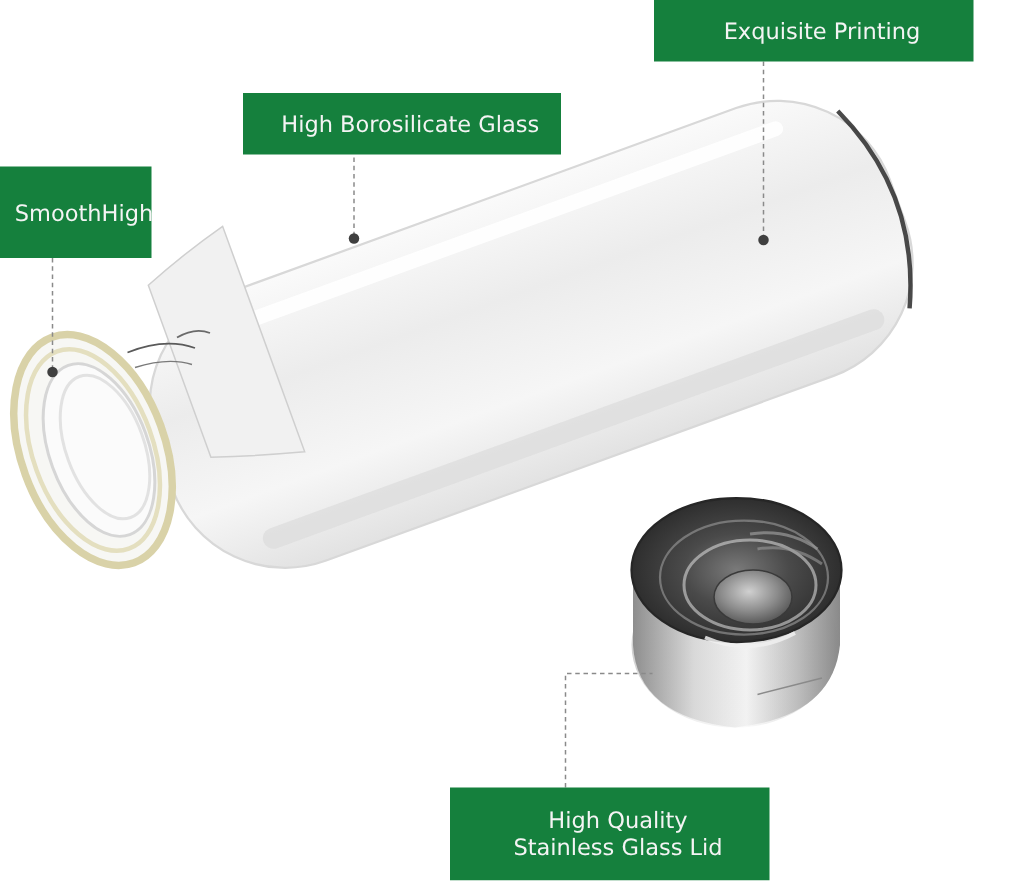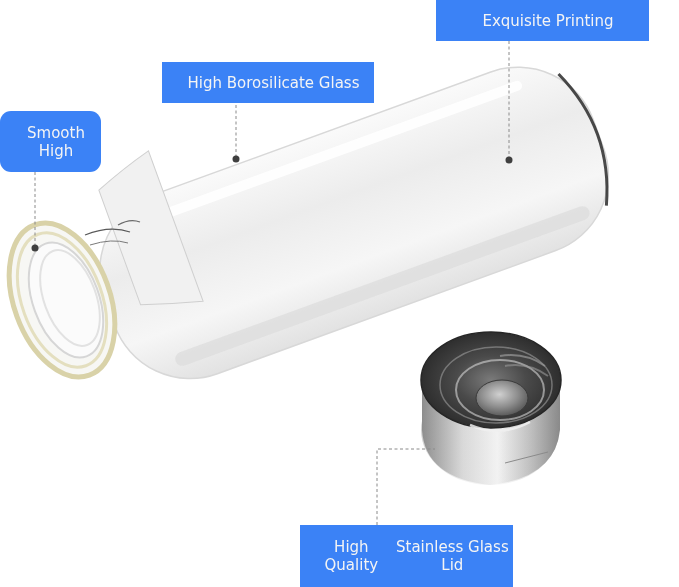--- a/index.html
+++ b/index.html
@@ -1,26 +1,26 @@
 <!DOCTYPE html>
 <html><head>
   <meta charset="utf-8">
   <style>
     html, body { margin: 0; padding: 0; background: #ffffff; }
     body { width: 679px; height: 587px; position: relative; overflow: hidden;
            font-family: "DejaVu Sans", "Liberation Sans", sans-serif; }
     .stage { position: absolute; left: 0; top: 0; width: 679px; height: 587px; }
-    .callout { position: absolute; background: #3b82f6; color: #f4f4f4;
+    .callout { position: absolute; background: #15803d; color: #f4f4f4;
                display: flex; align-items: center; justify-content: center;
                text-align: center; box-sizing: border-box; padding-left: 11px; }
     .callout span { display: block; line-height: 1.2; font-weight: 400; }
     .c-print { left: 436px; top: 0; width: 213px; height: 41px; font-size: 15px; }
     .c-glass { left: 162px; top: 42px; width: 212px; height: 41px; font-size: 15px; margin-top: 20px; }
-    .c-mouth { left: 0; top: 111px; width: 101px; height: 61px; font-size: 15px; flex-direction: column; border-radius: 11px; }
-    .c-lid   { left: 300px; top: 525px; width: 213px; height: 62px; font-size: 15px; }
+    .c-mouth { left: 0; top: 111px; width: 101px; height: 61px; font-size: 15px; flex-direction: row; }
+    .c-lid   { left: 300px; top: 525px; width: 213px; height: 62px; font-size: 15px; flex-direction: column; }
     svg.art { position: absolute; left: 0; top: 0; }
   </style>
 </head>
 <body>
 
 <div class="stage">
 
   <svg class="art" width="679" height="587" viewBox="0 0 679 587">
     <defs>
       <linearGradient id="glassBody" x1="0" y1="0" x2="0" y2="1">

